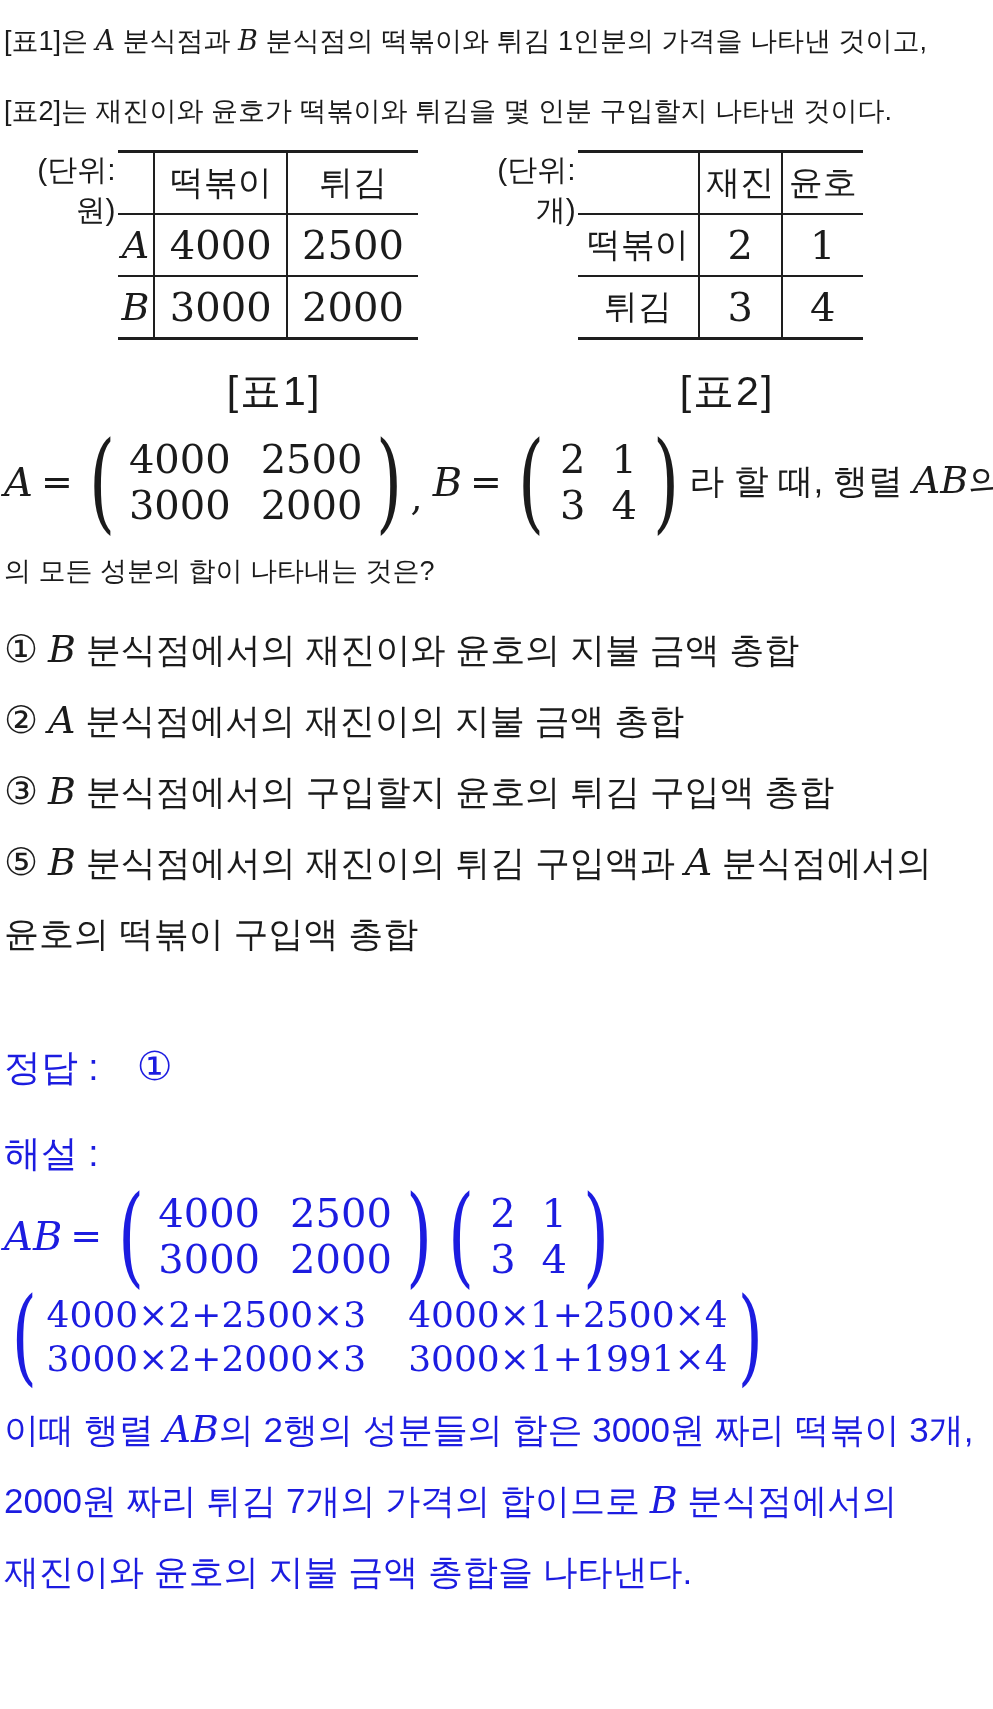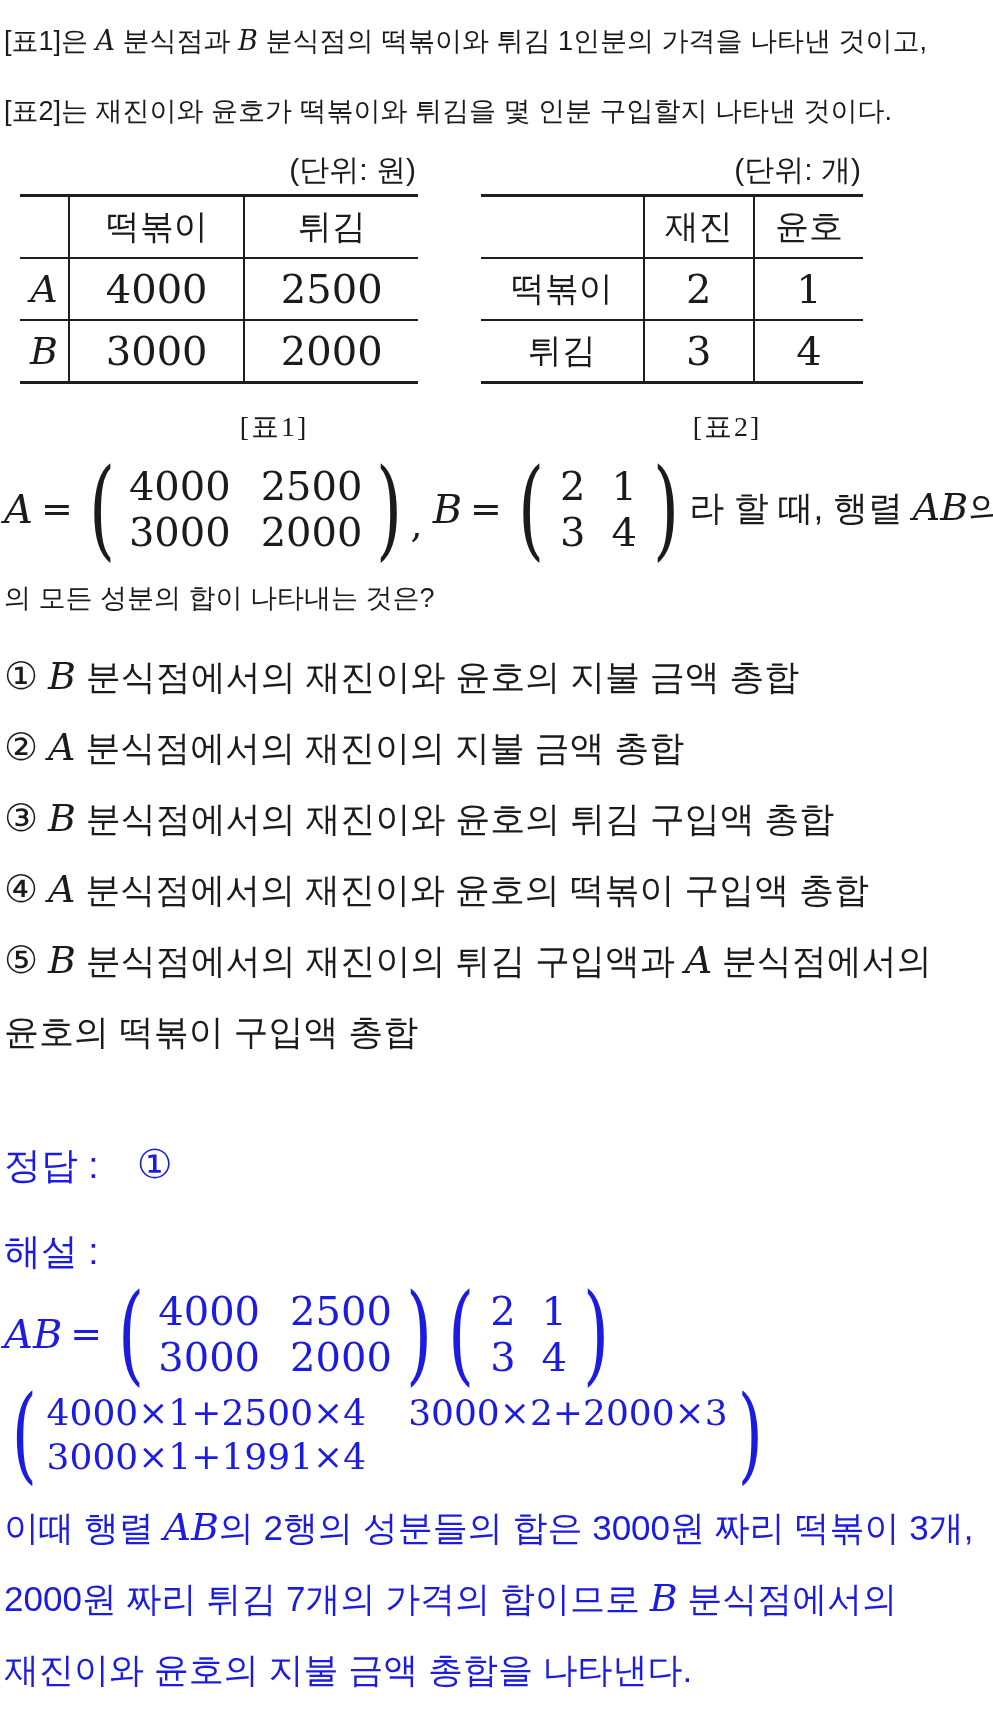--- a/index.html
+++ b/index.html
@@ -6,34 +6,34 @@
   body{
     width:993px;height:1709px;overflow:hidden;background:#ffffff;
     font-family:"Liberation Sans",sans-serif;color:#1b1b1b;
     box-sizing:border-box;padding:6px 0 0 4px;
   }
   .kr-line{font-size:27px;line-height:70px;word-break:keep-all;width:985px;}
   .mi{font-family:"DejaVu Serif",serif;font-style:italic;}
 
   
   .tables-row{display:flex;margin-top:4px;align-items:flex-start;}
-  .tbl-block{display:flex;flex-direction:column;}
+  .tbl-block{display:flex;flex-direction:row;}
   .tbl-block.first{margin-left:16px;width:398px;}
   .tbl-block.second{margin-left:63px;width:382px;}
   .unit-label{font-size:30px;text-align:right;height:44px;line-height:40px;padding-right:2px;}
   table.tbl{border-collapse:collapse;width:100%;
     border-top:3px solid #1e1e1e;border-bottom:3px solid #1e1e1e;}
   table.tbl td{height:60px;text-align:center;vertical-align:middle;padding:0;}
   table.tbl tr+tr td{border-top:2px solid #1e1e1e;}
   table.tbl td+td{border-left:2px solid #1e1e1e;}
   .hcell{font-size:34px;margin-left:20px;}
   .num{font-family:"DejaVu Serif",serif;font-size:40px;}
   .rowlab-math{font-family:"DejaVu Serif",serif;font-style:italic;font-size:38px;}
   .caption-row{display:flex;margin-top:24px;}
-  .tbl-caption{font-size:28px;letter-spacing:2px;font-family:Liberation Serif, serif;}
+  .tbl-caption{font-size:41px;letter-spacing:2px;}
   .cap1{width:398px;margin-left:16px;text-align:center;transform:translateX(55px);}
   .cap2{width:382px;margin-left:63px;text-align:center;transform:translateX(55px);}
 
   
   .matrix{display:inline-flex;align-items:center;}
   .paren{font-family:"DejaVu Serif",serif;font-weight:400;display:inline-block;
     transform:scaleX(.62);line-height:.9;}
   .mx{display:grid;grid-template-columns:auto auto;text-align:center;
     font-family:"DejaVu Serif",serif;align-items:center;}
   .mx span{display:block;}
@@ -158,24 +158,21 @@
 <div class="kr-line question-line">의 모든 성분의 합이 나타내는 것은?</div>
 
 <div class="options">
   <div class="option">
     <span class="opt-num">①</span><span><span class="mi">B</span><span> 분식점에서의 재진이와 윤호의 지불 금액 총합</span></span>
   </div>
   <div class="option">
     <span class="opt-num">②</span><span><span class="mi">A</span><span> 분식점에서의 재진이의 지불 금액 총합</span></span>
   </div>
   <div class="option">
-    <span class="opt-num">③</span><span><span class="mi">B</span><span> 분식점에서의 재진이와 윤호의 튀김 구입액 총합</span></span>
-  </div>
-  <div class="option">
-    <span class="opt-num">④</span><span><span class="mi">A</span><span> 분식점에서의 재진이와 윤호의 떡볶이 구입액 총합</span></span>
+    <span class="opt-num">③</span><span><span class="mi">B</span><span> 분식점에서의 구입할지 윤호의 튀김 구입액 총합</span></span>
   </div>
   <div class="option">
     <span class="opt-num">⑤</span><span><span class="mi">B</span><span> 분식점에서의 재진이의 튀김 구입액과 </span><span class="mi">A</span><span> 분식점에서의 윤호의 떡볶이 구입액 총합</span></span>
   </div>
 </div>
 
 <div class="answer-row blue">
   <span>정답 :</span>
   <span class="circ">①</span>
 </div>
@@ -204,20 +201,21 @@
       <span>4</span>
     </span>
     <span class="paren">)</span>
   </span>
 </div>
 
 <div class="product-row blue">
   <span class="matrix mxP">
     <span class="paren">(</span>
     <span class="mx">
+      <span>4000×2+2500×3</span>
       <span>4000×1+2500×4</span>
       <span>3000×2+2000×3</span>
       <span>3000×1+1991×4</span>
     </span>
     <span class="paren">)</span>
   </span>
 </div>
 
 <div class="closing blue"><span>이때 행렬 </span><span class="mi">AB</span><span>의 2행의 성분들의 합은 3000원 짜리 떡볶이 3개, 2000원 짜리 튀김 7개의 가격의 합이므로 </span><span class="mi">B</span><span> 분식점에서의 재진이와 윤호의 지불 금액 총합을 나타낸다.</span></div>
 

